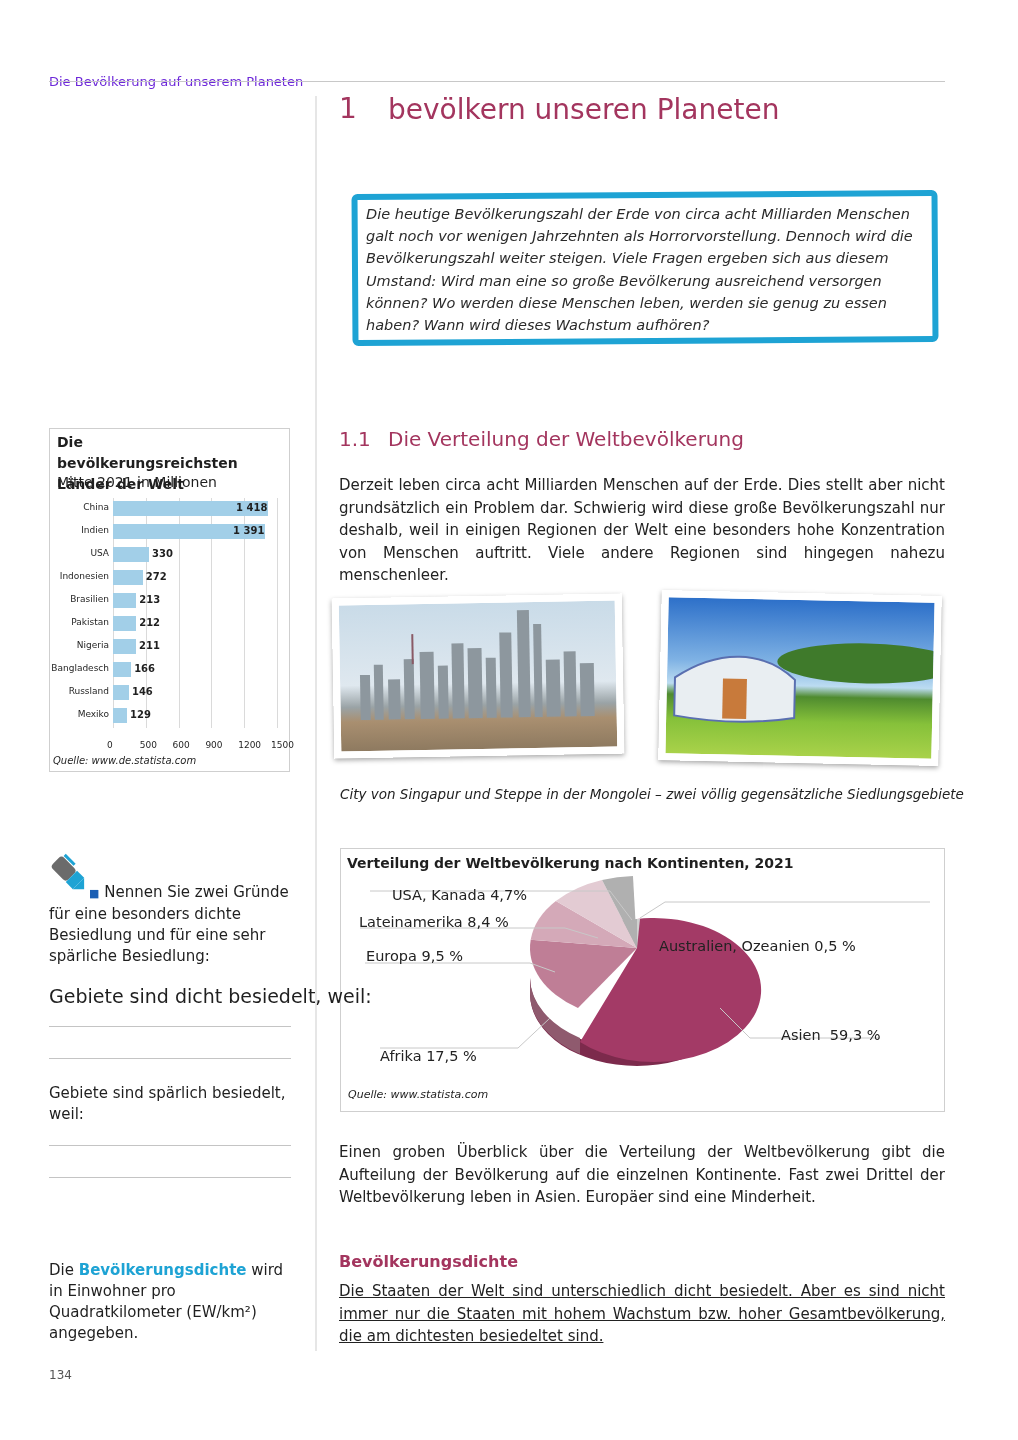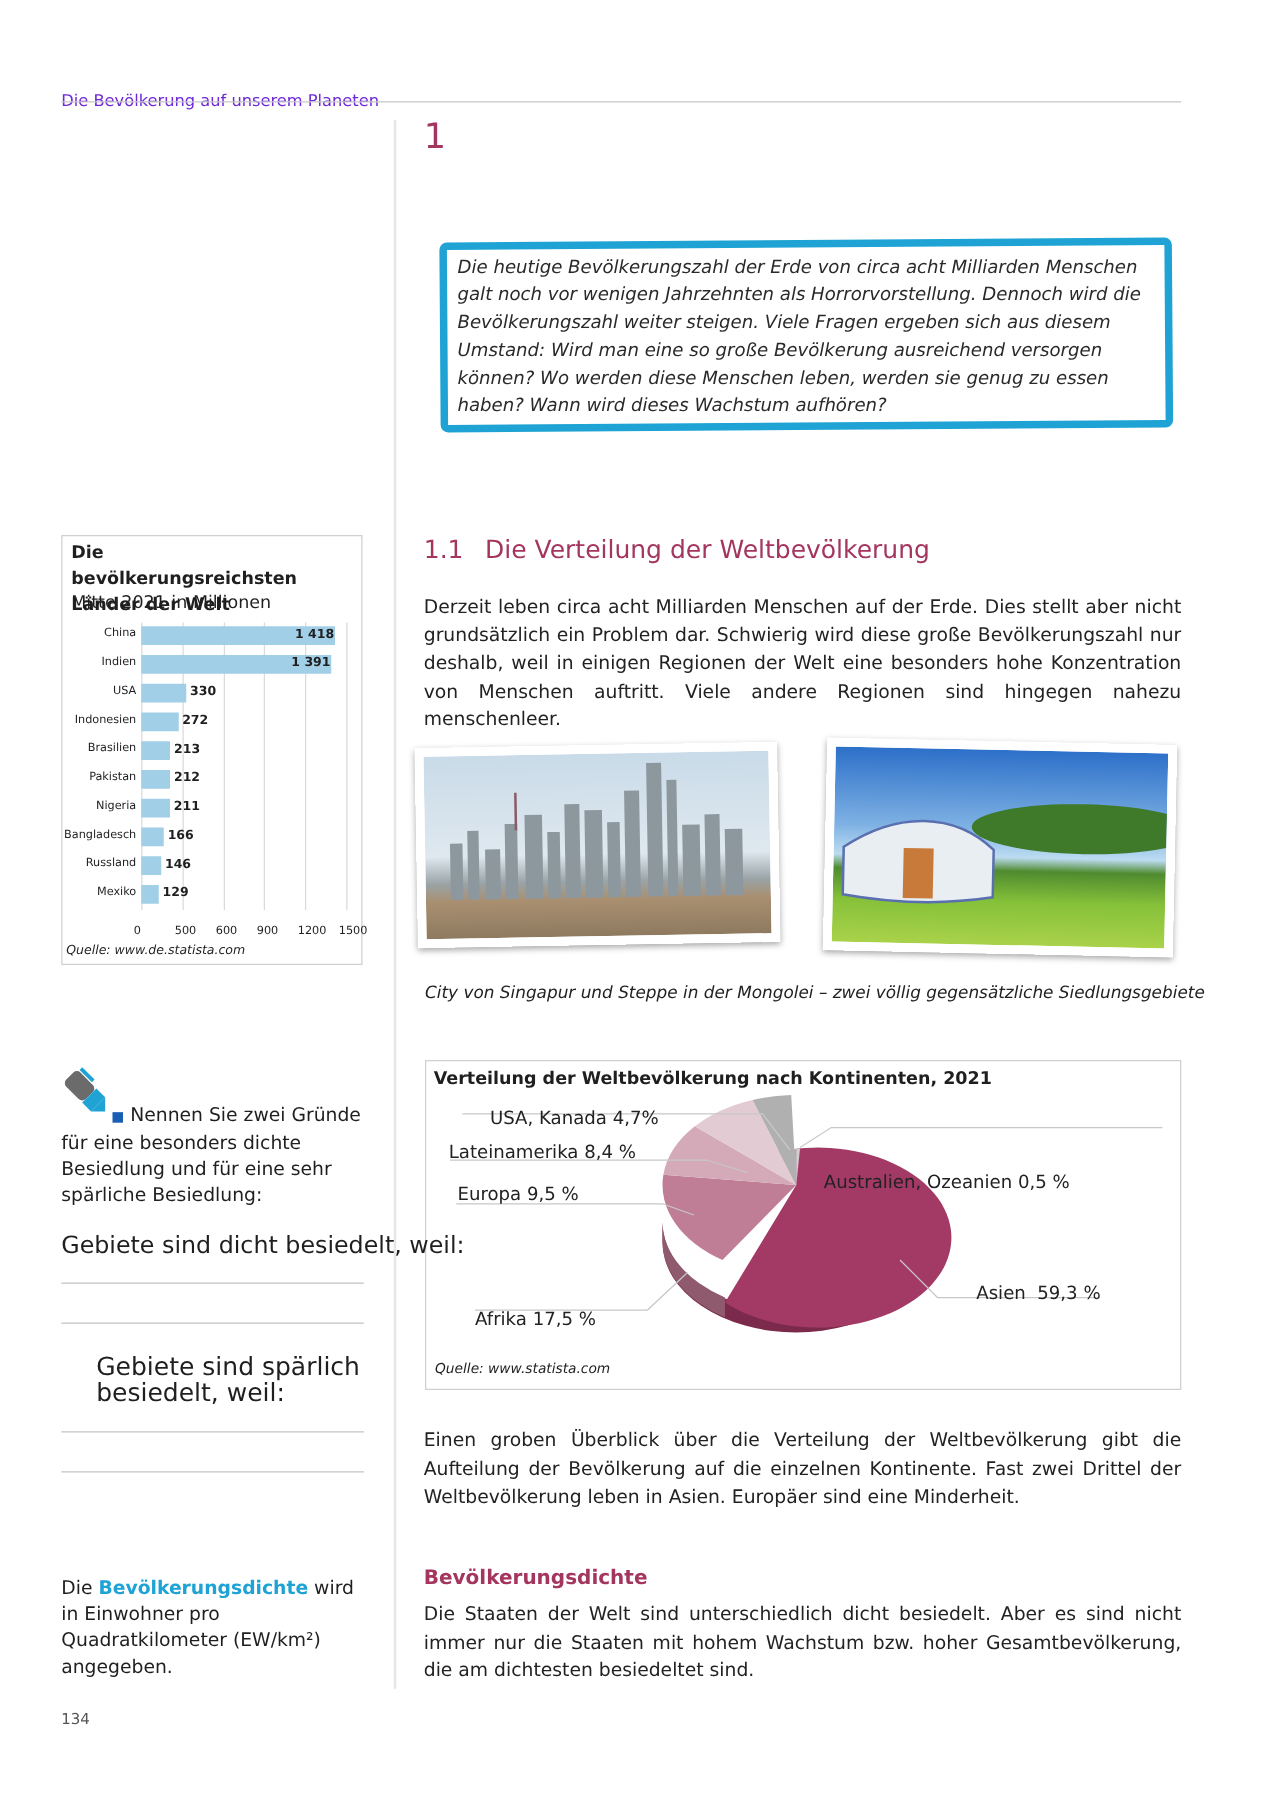--- a/index.html
+++ b/index.html
@@ -41,20 +41,21 @@
 </style>
 </head>
 <body>
 
 <div class="abs running-head">Die Bevölkerung auf unserem Planeten</div>
 <div class="abs head-rule"></div>
 <div class="abs col-rule"></div>
 
 <div class="abs h1num">1</div>
 <div class="abs h1">
+  <div>bevölkern unseren Planeten</div>
 </div>
 
 <div class="abs intro-box"></div>
 <div class="abs intro-text">Die heutige Bevölkerungszahl der Erde von circa acht Milliarden Menschen galt noch vor wenigen Jahrzehnten als Horrorvorstellung. Dennoch wird die Bevölkerungszahl weiter steigen. Viele Fragen ergeben sich aus diesem Umstand: Wird man eine so große Bevölkerung ausreichend versorgen können? Wo werden diese Menschen leben, werden sie genug zu essen haben? Wann wird dieses Wachstum aufhören?</div>
 
 <div class="abs bar-box"></div>
 <div class="abs bar-title" style="width:200px;">Die bevölkerungsreichsten Länder der Welt</div>
 <div class="abs bar-sub">Mitte 2021 in Millionen</div>
 <div id="bar-area">
     <div class="abs gridline" style="left: 113px;"></div>
@@ -166,35 +167,35 @@
 <div class="abs pie-lbl" style="left:392px;top:887px;">USA, Kanada 4,7%</div>
 <div class="abs pie-lbl" style="left:659px;top:890px;margin-top:48px;">Australien, Ozeanien 0,5 %</div>
 <div class="abs pie-lbl" style="left:359px;top:914px;">Lateinamerika 8,4 %</div>
 <div class="abs pie-lbl" style="left:366px;top:948px;">Europa 9,5 %</div>
 <div class="abs pie-lbl" style="left:380px;top:1048px;">Afrika 17,5 %</div>
 <div class="abs pie-lbl" style="left:761px;top:1027px;white-space:pre;margin-left:20px;">Asien  59,3 %</div>
 <div class="abs src" style="left:348px;top:1088px;font-size:11px;">Quelle: www.statista.com</div>
 
 <div class="abs para" style="left:339px;top:1141px;width:606px;">Einen groben Überblick über die Verteilung der Weltbevölkerung gibt die Aufteilung der Bevölkerung auf die einzelnen Kontinente. Fast zwei Drittel der Weltbevölkerung leben in Asien. Europäer sind eine Minderheit.</div>
 <div class="abs h3">Bevölkerungsdichte</div>
-<div class="abs para" style="left:339px;top:1280px;width:606px;">Die Staaten der Welt sind unterschiedlich dicht besiedelt. Aber es sind nicht immer nur die Staaten mit hohem Wachstum bzw. hoher Gesamtbevölkerung, die am dichtesten besiedeltet sind.</div>
+<div class="abs para" style="left:339px;top:1280px;width:606px;text-decoration:underline;">Die Staaten der Welt sind unterschiedlich dicht besiedelt. Aber es sind nicht immer nur die Staaten mit hohem Wachstum bzw. hoher Gesamtbevölkerung, die am dichtesten besiedeltet sind.</div>
 
 <svg class="abs" style="left:48px;top:853px;" width="44" height="44" viewBox="0 0 44 44">
   <g transform="rotate(-45 22 22)">
     <rect x="14" y="2" width="16" height="22" rx="4" fill="#6b6b6b"></rect>
     <rect x="14" y="24" width="16" height="10" fill="#1ea3d4"></rect>
     <polygon points="14,34 30,34 22,42" fill="#1ea3d4"></polygon>
     <rect x="31" y="4" width="3" height="14" fill="#1ea3d4"></rect>
   </g>
 </svg>
 <div class="abs task">
   <div style="text-indent:40px;"><span style="color:#1a5fb4;font-size:11px;">■</span> <span>Nennen Sie zwei Gründe für eine besonders dichte Besiedlung und für eine sehr spärliche Besiedlung:</span></div>
 </div>
 <div class="abs" style="left:49px;top:985px;font-size:19px;">Gebiete sind dicht besiedelt, weil:</div>
 <div class="abs ans-line" style="top:1026px;"></div>
 <div class="abs ans-line" style="top:1058px;"></div>
-<div class="abs" style="left:49px;top:1083px;width:242px;font-size:20px;line-height:21px;margin-left:28px;">Gebiete sind spärlich besiedelt, weil:</div>
+<div class="abs" style="left:49px;top:1083px;width:242px;font-size:15px;line-height:21px;">Gebiete sind spärlich besiedelt, weil:</div>
 <div class="abs ans-line" style="top:1145px;"></div>
 <div class="abs ans-line" style="top:1177px;"></div>
 
 <div class="abs note"><span>Die </span><span class="kw">Bevölkerungsdichte</span><span> wird in Einwohner pro Quadratkilometer (EW/km²) angegeben.</span></div>
 
 <div class="abs pagenum">134</div>
 
 </body></html>

